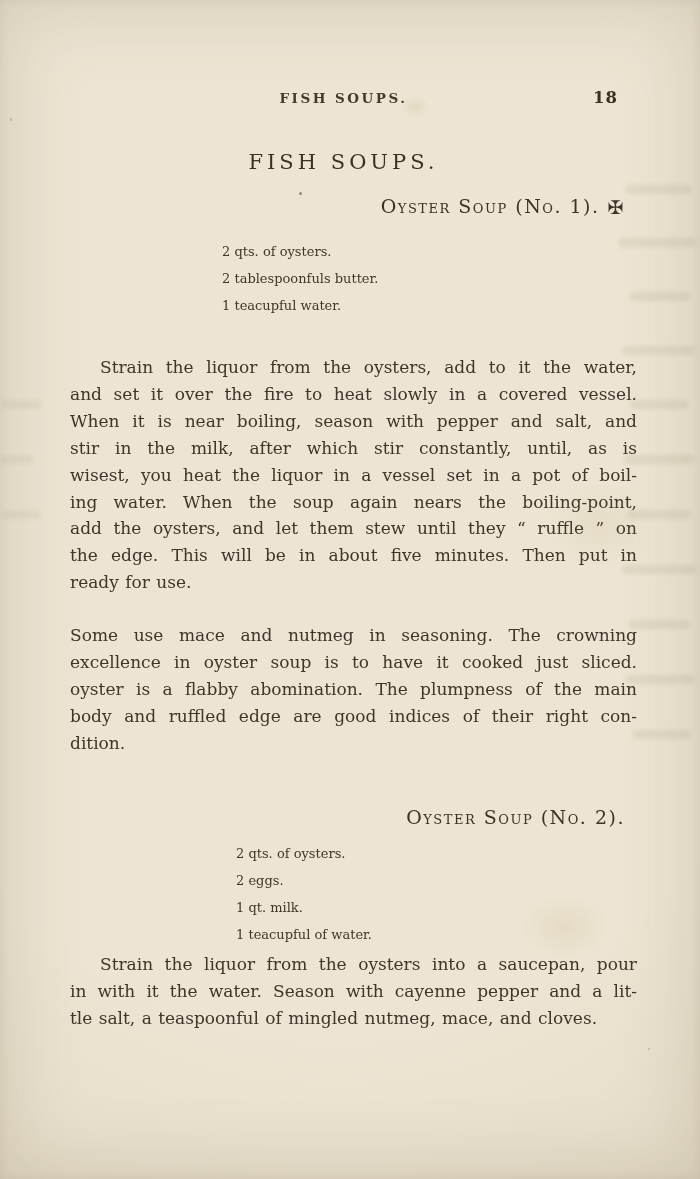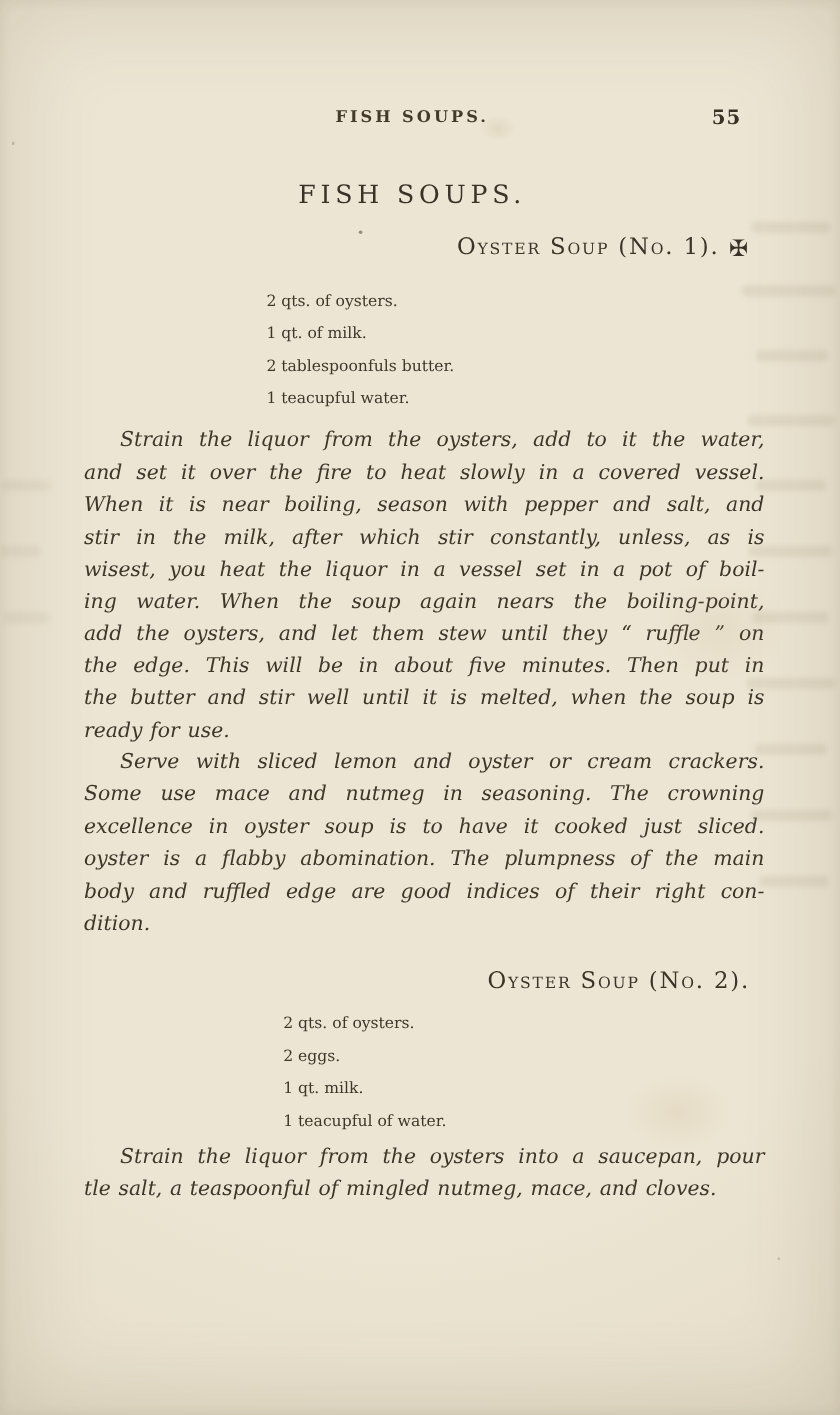--- a/index.html
+++ b/index.html
@@ -63,21 +63,20 @@
   .jpara{font-size:17px;}
   .p1{top:354px;}
   .p1 > div, .p2 > div{line-height:26.9px;}
   .p2{top:622px;}
   .p3{top:951px;}
   .p3 > div{line-height:27px;}
   .jpara > div{
     text-align:justify;
     text-align-last:justify;
     word-spacing:1px;
-    font-style:italic;
   }
   .jpara > div.first{text-indent:30px;}
   .jpara > div.last{text-align-last:left;}
 
   
   .ghost{position:absolute;border-radius:4px;filter:blur(2px);background:rgba(150,138,105,0.14);pointer-events:none;}
   .g1{right:8px;top:185px;width:66px;height:9px;}
   .g2{right:4px;top:238px;width:78px;height:9px;}
   .g3{right:10px;top:292px;width:60px;height:9px;}
   .g4{right:5px;top:346px;width:72px;height:9px;}
@@ -101,74 +100,72 @@
   .sp3{left:648px;top:1048px;width:2px;height:2px;opacity:.5;}
 </style>
 </head>
 <body>
 
 <div class="page">
 
   <div class="col running-header">
     <span class="rh-text">FISH SOUPS.</span>
   </div>
-  <div class="page-number">55</div>
+  <div class="page-number">18</div>
 
   <div class="col doc-title">
     <span>FISH SOUPS.</span>
   </div>
 
   <div class="col recipe-heading h1">
     <span class="ht">
       <span>Oyster Soup (No. 1).</span><span class="cross">✠</span>
     </span>
   </div>
 
   <div class="ing ing1" style="position:absolute;">
       <div class="ing-line first">2 qts. of oysters.</div>
-      <div class="ing-line">1 qt. of milk.</div>
       <div class="ing-line">2 tablespoonfuls butter.</div>
       <div class="ing-line last">1 teacupful water.</div>
     </div>
 
   <div class="col jpara p1">
       <div class="line first">Strain the liquor from the oysters, add to it the water,</div>
       <div class="line">and set it over the fire to heat slowly in a covered vessel.</div>
       <div class="line">When it is near boiling, season with pepper and salt, and</div>
-      <div class="line">stir in the milk, after which stir constantly, unless, as is</div>
+      <div class="line">stir in the milk, after which stir constantly, until, as is</div>
       <div class="line">wisest, you heat the liquor in a vessel set in a pot of boil-</div>
       <div class="line">ing water. When the soup again nears the boiling-point,</div>
       <div class="line">add the oysters, and let them stew until they “ ruffle ” on</div>
       <div class="line">the edge. This will be in about five minutes. Then put in</div>
-      <div class="line">the butter and stir well until it is melted, when the soup is</div>
       <div class="line last">ready for use.</div>
     </div>
 
   <div class="col jpara p2">
-      <div class="line first">Serve with sliced lemon and oyster or cream crackers.</div>
       <div class="line">Some use mace and nutmeg in seasoning. The crowning</div>
       <div class="line">excellence in oyster soup is to have it cooked just sliced.</div>
       <div class="line">oyster is a flabby abomination. The plumpness of the main</div>
       <div class="line">body and ruffled edge are good indices of their right con-</div>
       <div class="line last">dition.</div>
     </div>
 
   <div class="col recipe-heading h2">
     <span class="ht">Oyster Soup (No. 2).</span>
   </div>
 
   <div class="ing ing2" style="position:absolute;">
       <div class="ing-line first">2 qts. of oysters.</div>
       <div class="ing-line">2 eggs.</div>
       <div class="ing-line">1 qt. milk.</div>
       <div class="ing-line last">1 teacupful of water.</div>
     </div>
 
   <div class="col jpara p3">
       <div class="line first">Strain the liquor from the oysters into a saucepan, pour</div>
+      <div class="line">in with it the water. Season with cayenne pepper and a lit-</div>
       <div class="line last">tle salt, a teaspoonful of mingled nutmeg, mace, and cloves.</div>
     </div>
 
   <div class="ghost g1"></div>
   <div class="ghost g2"></div>
   <div class="ghost g3"></div>
   <div class="ghost g4"></div>
   <div class="ghost g5"></div>
   <div class="ghost g6"></div>
   <div class="ghost g7"></div>

